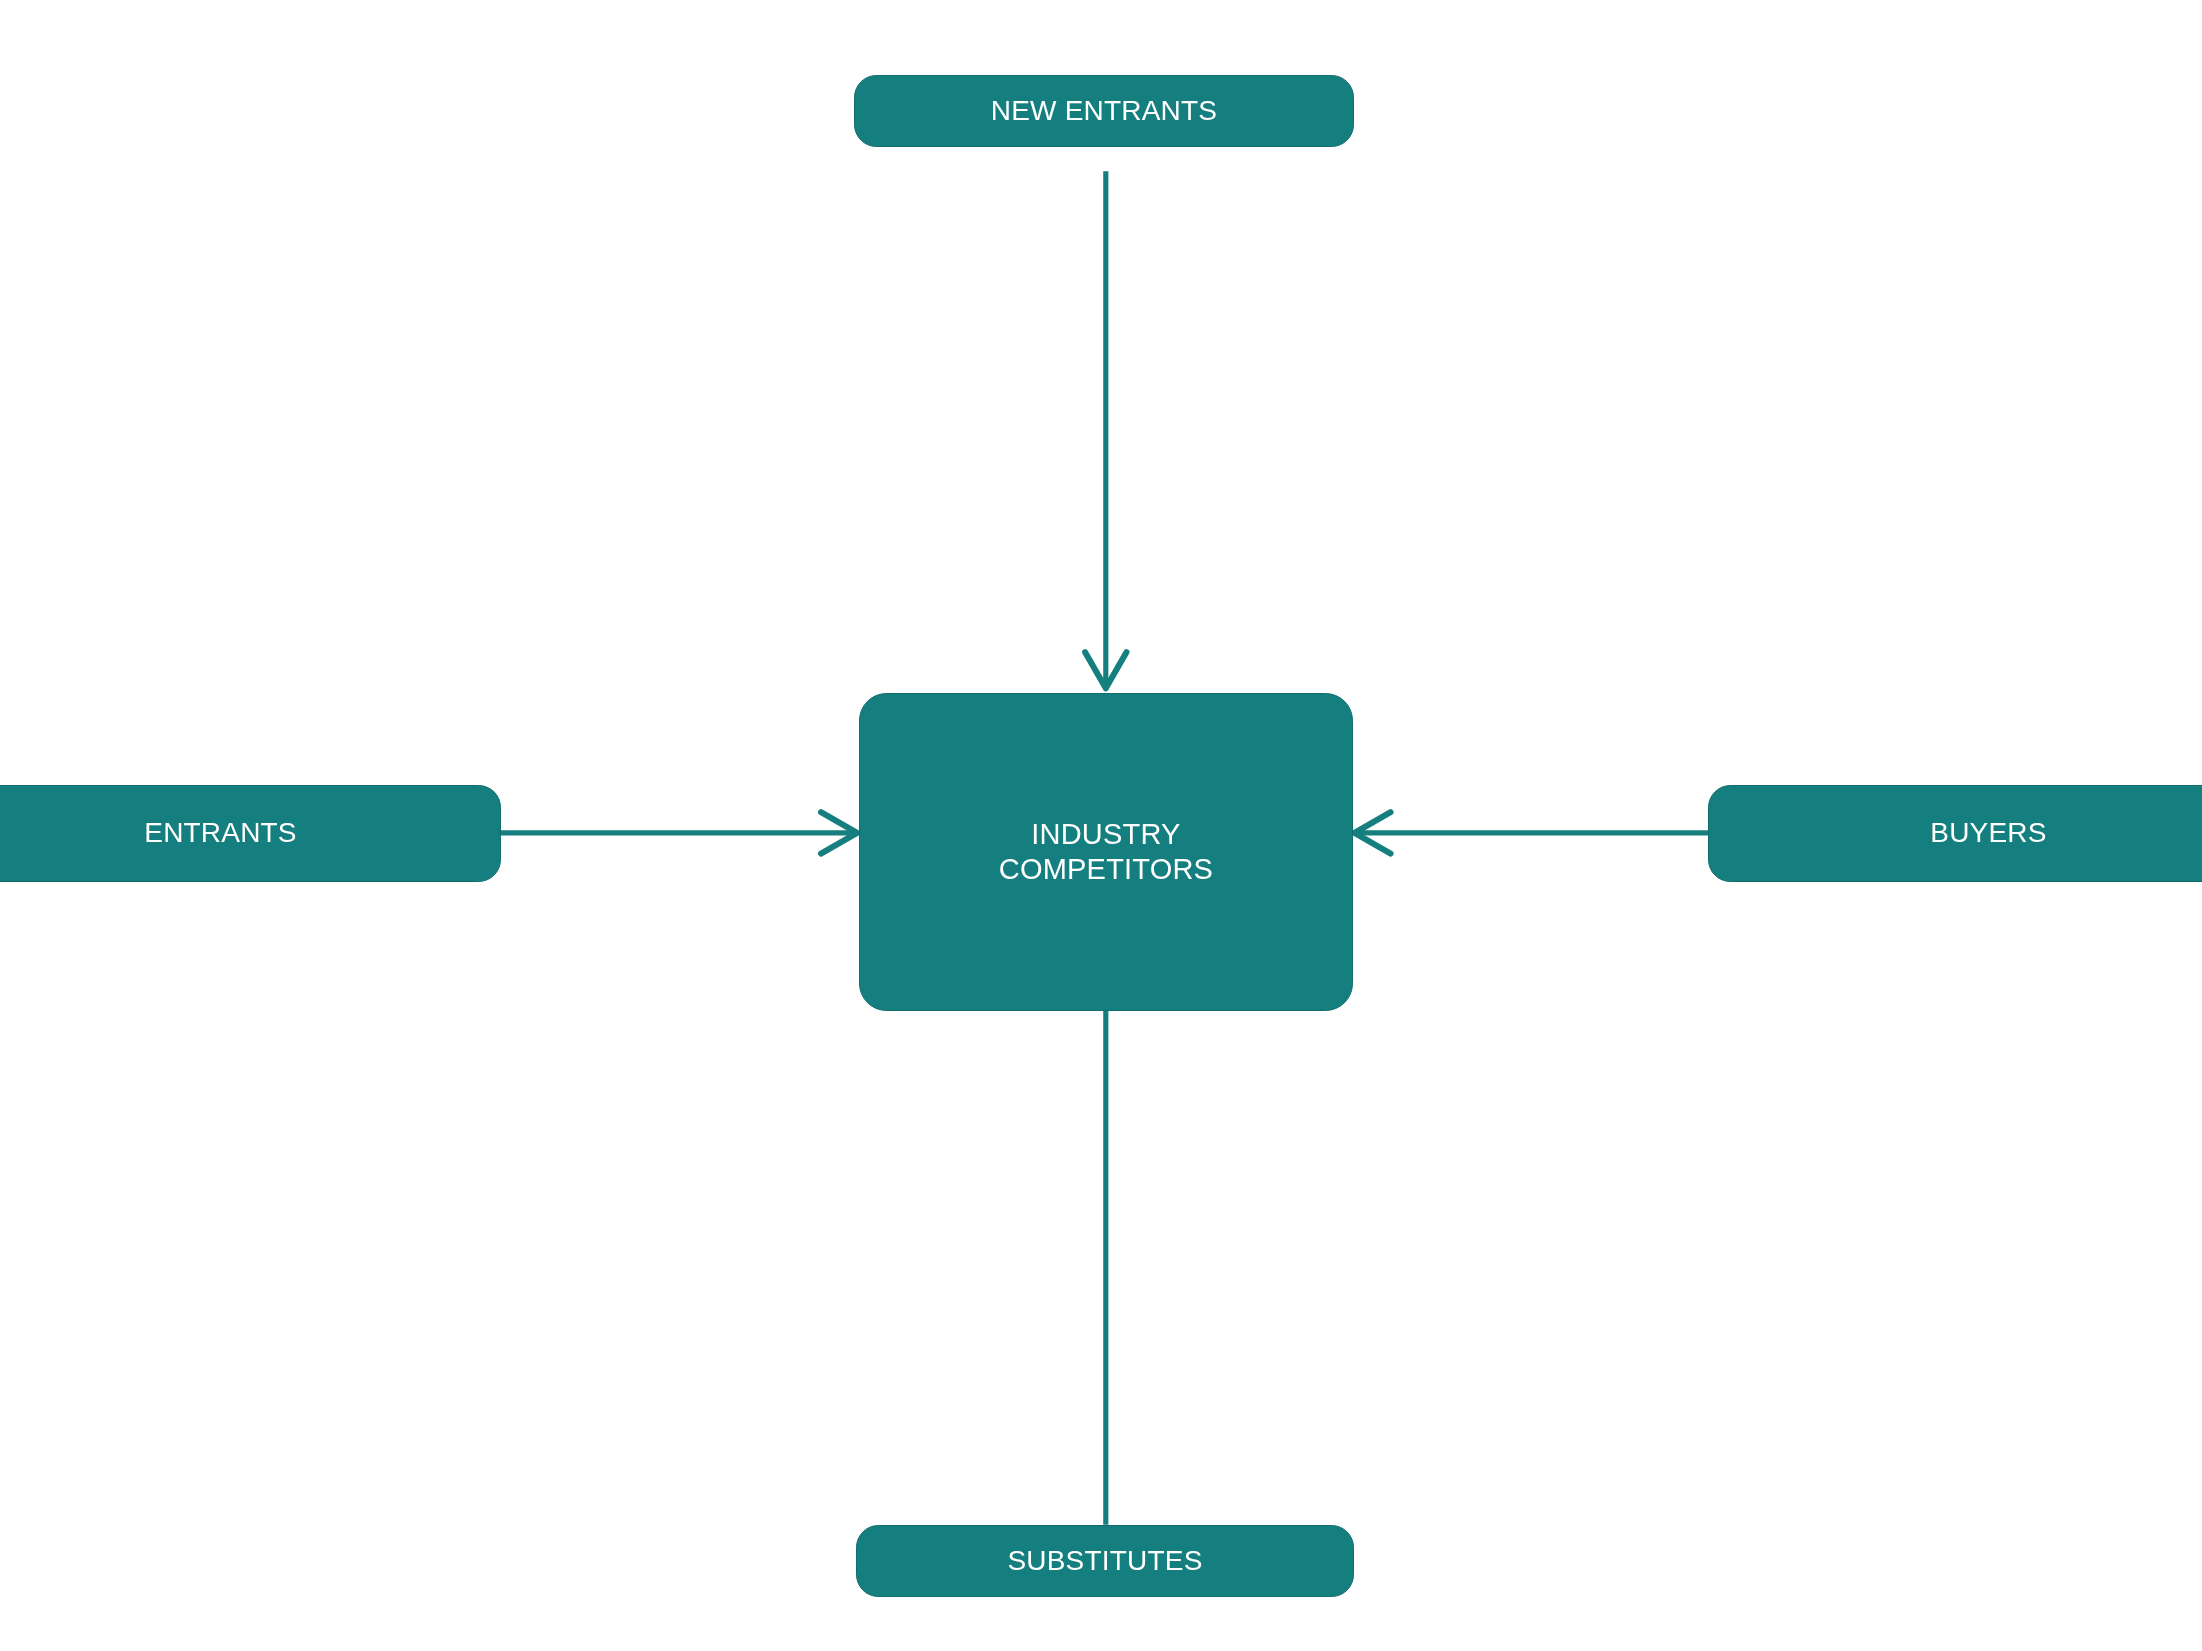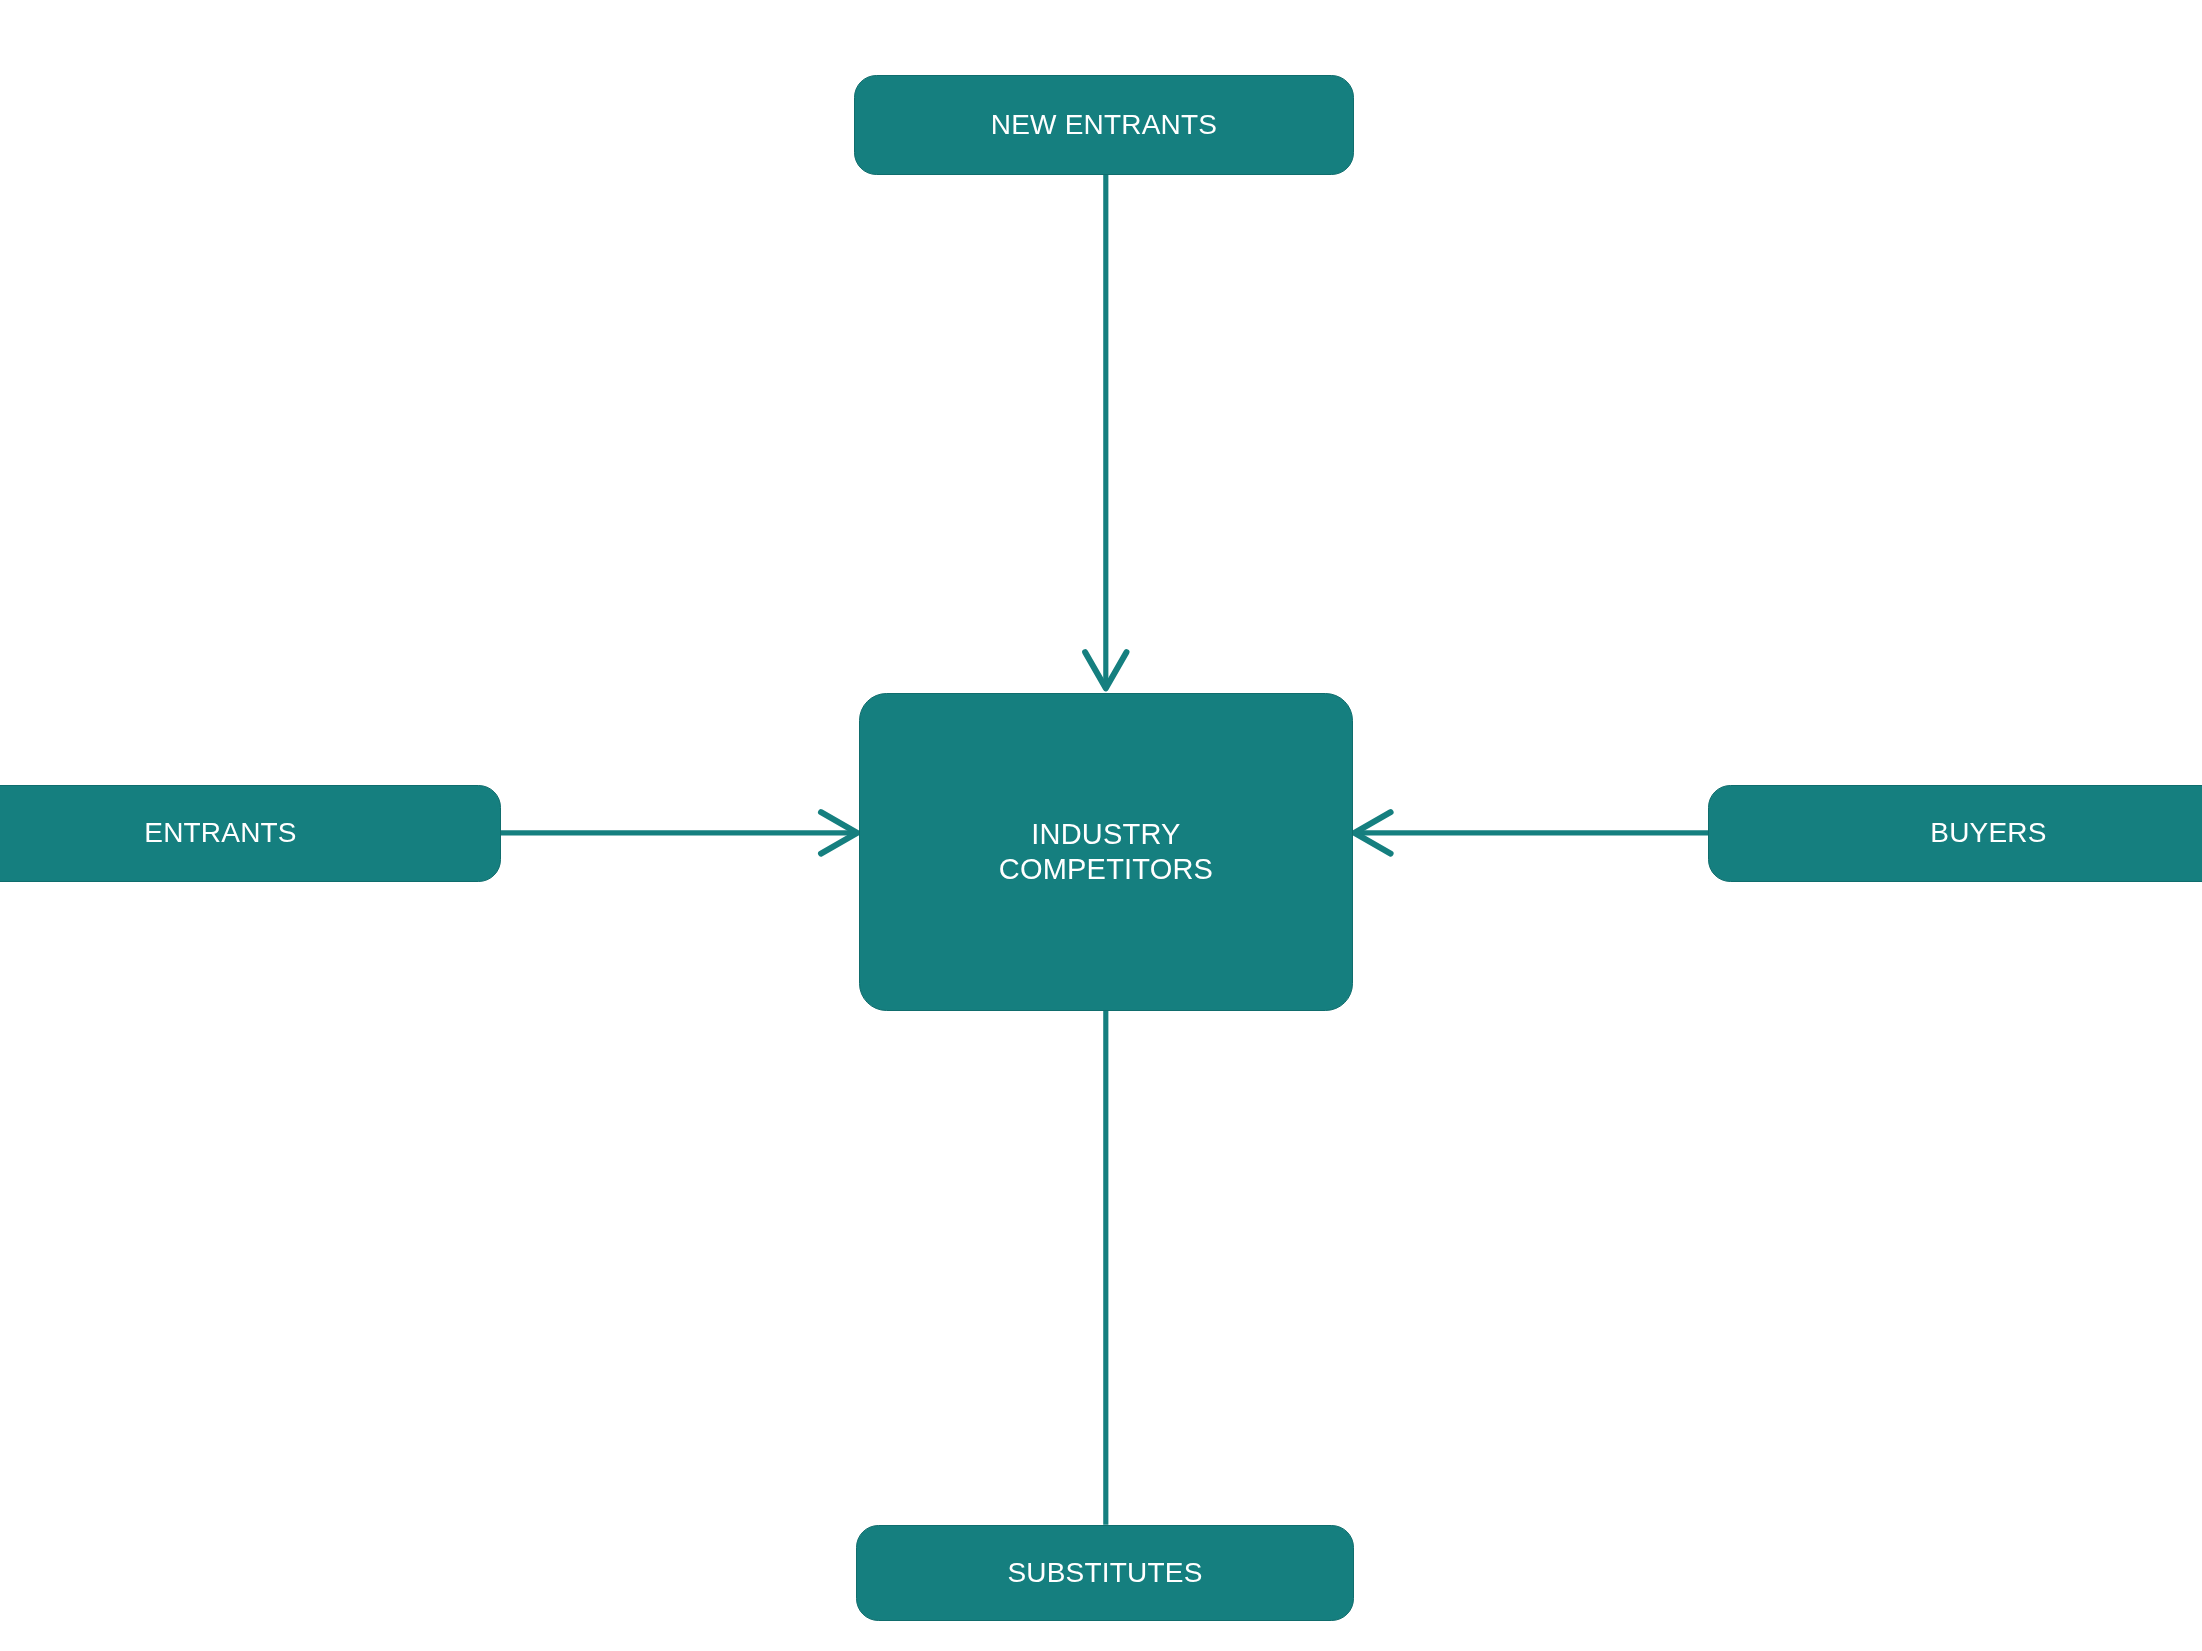--- a/index.html
+++ b/index.html
@@ -42,21 +42,21 @@
     line-height: 1.22;
     text-align: center;
     letter-spacing: 0.2px;
     white-space: pre-line;
     z-index: 2;
   }
   #node-new-entrants {
     left: 854px;
     top: 75px;
     width: 500px;
-    height: 100px;
+    height: 72px;
   }
   #node-suppliers {
     left: -60px;
     top: 785px;
     width: 561px;
     height: 97px;
   }
   #node-center {
     left: 859px;
     top: 693px;
@@ -68,21 +68,21 @@
   #node-buyers {
     left: 1708px;
     top: 785px;
     width: 561px;
     height: 97px;
   }
   #node-substitutes {
     left: 856px;
     top: 1525px;
     width: 498px;
-    height: 96px;
+    height: 72px;
   }
   .node-label {
     display: block;
     white-space: pre-line;
   }
 </style>
 </head>
 <body>
 
 <div id="diagram-root">

